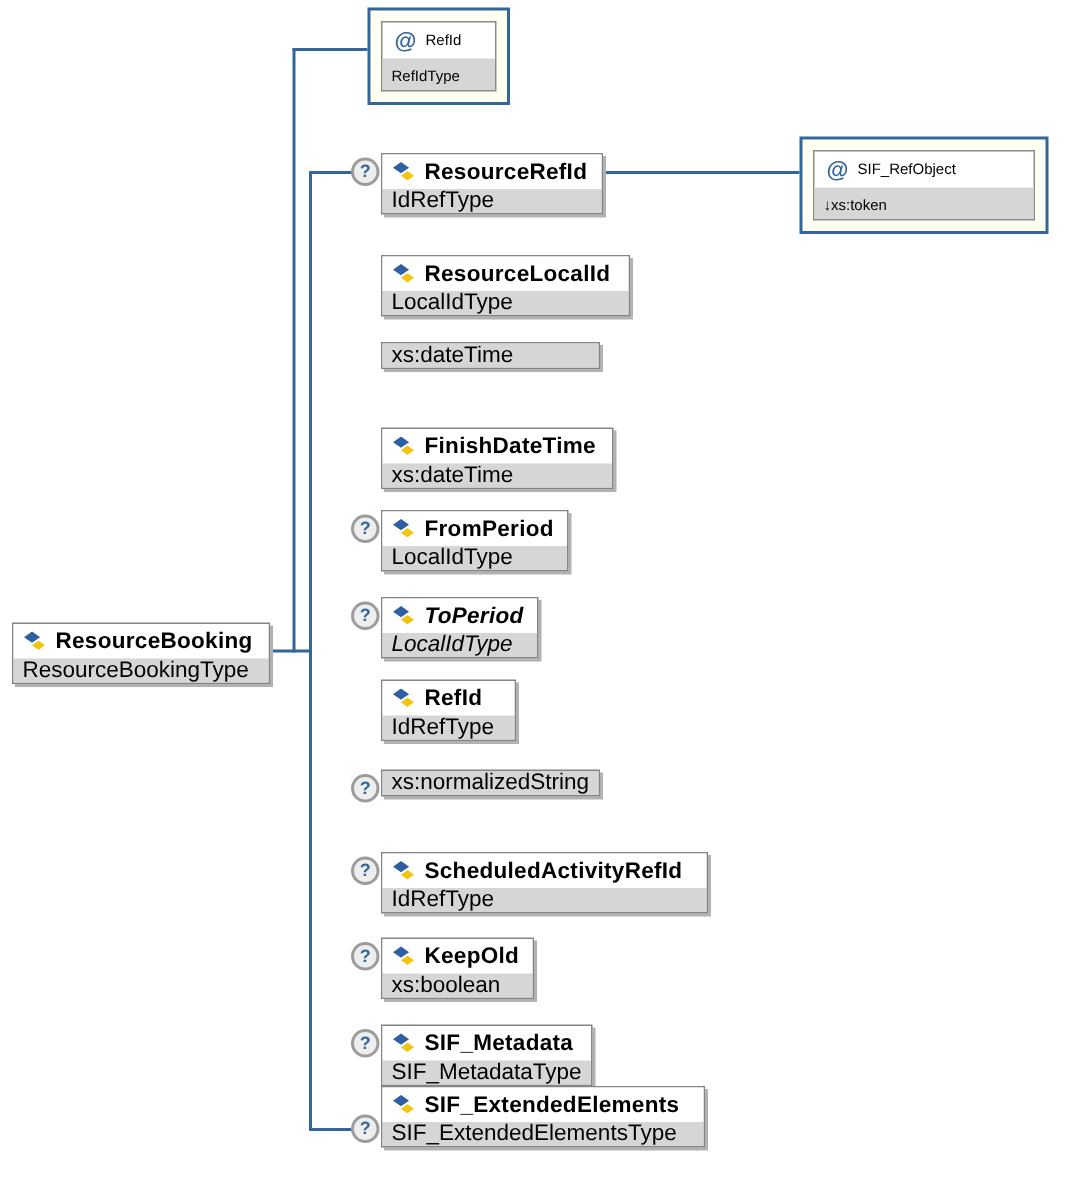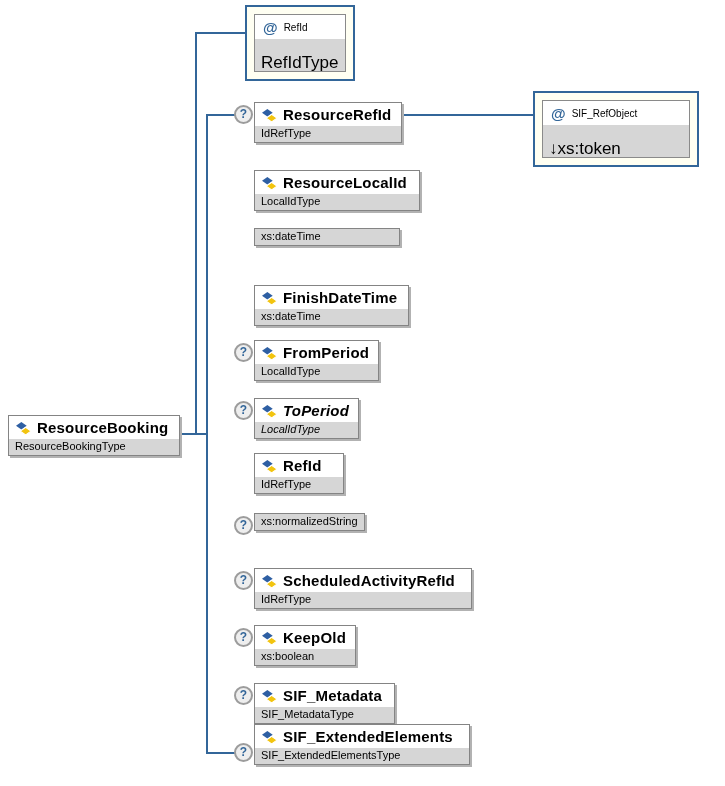--- a/index.html
+++ b/index.html
@@ -9,31 +9,31 @@
   }
   
   .line { position:absolute; background:#336699; z-index:1; }
   
   .node {
     position:absolute; background:#ffffff; border:1px solid #848484;
     box-shadow:2px 2px 0 #b2b2b2; z-index:2; white-space:nowrap;
   }
   .node .title { display:flex; align-items:center; gap:6px; height:23px; padding:0 9px 0 7px; background:#ffffff;text-align:center; }
   .node .nm { font-weight:bold; font-size:15px; color:#000; letter-spacing:0.2px; }
-  .node .sub { background:#d6d6d6; font-size:11px; color:#000; padding:2px 6px 3px 6px; line-height:11px; }
+  .node .sub { background:#d6d6d6; font-size:15px; color:#000; padding:2px 6px 3px 6px; line-height:11px; }
   .eicon { width:15px; height:13px; display:inline-block; flex:0 0 auto; }
   
   .attr {
     position:absolute; background:#fffff2; border:2px solid #336699;
     padding:7px; z-index:2; white-space:nowrap;
   }
   .attr-inner { background:#ffffff; border:1px solid #8a8a8a; }
   .attr-inner .title { display:flex; align-items:center; gap:6px; height:24px; padding:0 9px 0 8px; }
   .attr-inner .nm { font-weight:normal; font-size:10px; color:#000; }
-  .attr-inner .sub { background:#d6d6d6; font-size:17px; color:#000; padding:18px 6px 3px 6px; line-height:11px; }
+  .attr-inner .sub { background:#d6d6d6; font-size:10px; color:#000; padding:7px 6px 3px 6px; line-height:11px; }
   .at-glyph { color:#336699; font-weight:bold; font-size:15px; line-height:15px; }
   
   .opt {
     position:absolute; width:15px; height:15px; border:2px solid #9c9c9c; border-radius:50%;
     background:#eeeeee; color:#336699; font-weight:bold; font-size:12px;
     text-align:center; line-height:15px; z-index:3;
   }
 </style>
 </head>
 <body>

